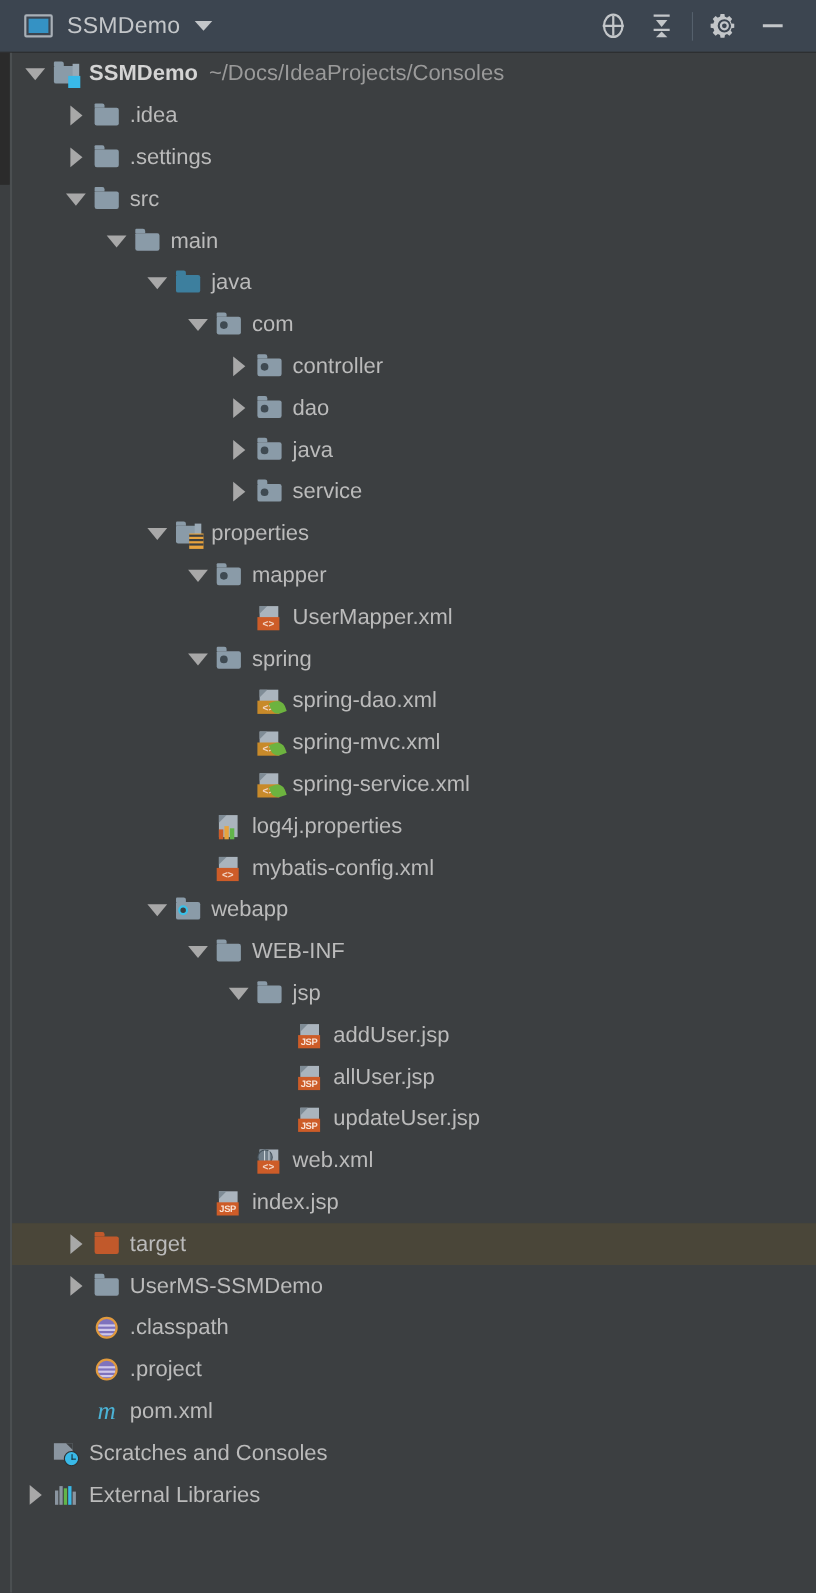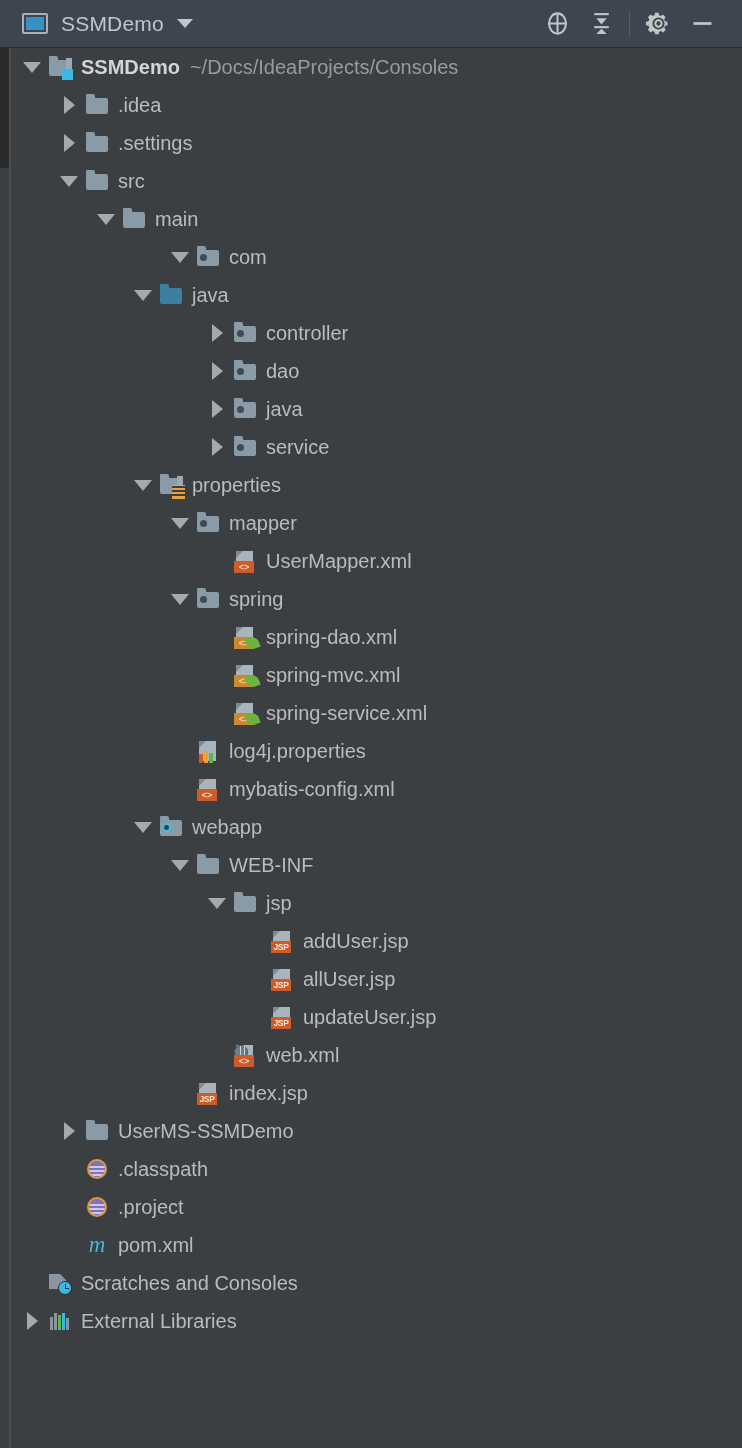--- a/index.html
+++ b/index.html
@@ -218,43 +218,43 @@
           <span class="arr-d"></span>
         </span>
         <span class="icon-slot">
           <span class="ic">
             <span class="fld"></span>
           </span>
         </span>
         <span class="label">main</span>
       </div>
       <div class="row">
+        <span style="flex:0 0 119px"></span>
+        <span class="arrow-slot">
+          <span class="arr-d"></span>
+        </span>
+        <span class="icon-slot">
+          <span class="ic">
+            <span class="fld blue"></span>
+          </span>
+        </span>
+        <span class="label">java</span>
+      </div>
+      <div class="row">
         <span style="flex:0 0 156px"></span>
         <span class="arrow-slot">
           <span class="arr-d"></span>
         </span>
         <span class="icon-slot">
           <span class="ic">
             <span class="fld"></span>
             <span class="pkgdot"></span>
           </span>
         </span>
         <span class="label">com</span>
-      </div>
-      <div class="row">
-        <span style="flex:0 0 119px"></span>
-        <span class="arrow-slot">
-          <span class="arr-d"></span>
-        </span>
-        <span class="icon-slot">
-          <span class="ic">
-            <span class="fld blue"></span>
-          </span>
-        </span>
-        <span class="label">java</span>
       </div>
       <div class="row">
         <span style="flex:0 0 193px"></span>
         <span class="arrow-slot">
           <span class="arr-r"></span>
         </span>
         <span class="icon-slot">
           <span class="ic">
             <span class="fld"></span>
             <span class="pkgdot"></span>
@@ -503,20 +503,32 @@
       <div class="row">
         <span style="flex:0 0 156px"></span>
         <span class="arrow-slot"></span>
         <span class="icon-slot">
           <span class="ic">
             <span class="doc"></span>
             <span class="badge jsp">JSP</span>
           </span>
         </span>
         <span class="label">index.jsp</span>
+      </div>
+      <div class="row sel">
+        <span style="flex:0 0 45px"></span>
+        <span class="arrow-slot">
+          <span class="arr-r"></span>
+        </span>
+        <span class="icon-slot">
+          <span class="ic">
+            <span class="fld orange"></span>
+          </span>
+        </span>
+        <span class="label">target</span>
       </div>
       <div class="row">
         <span style="flex:0 0 45px"></span>
         <span class="arrow-slot">
           <span class="arr-r"></span>
         </span>
         <span class="icon-slot">
           <span class="ic">
             <span class="fld"></span>
           </span>

